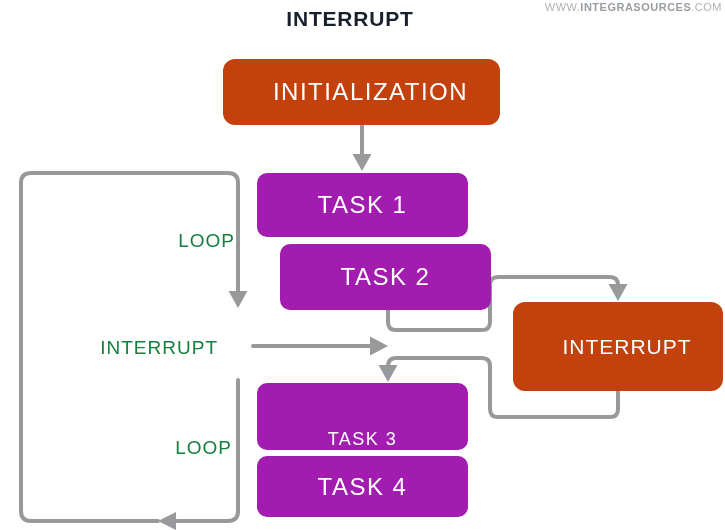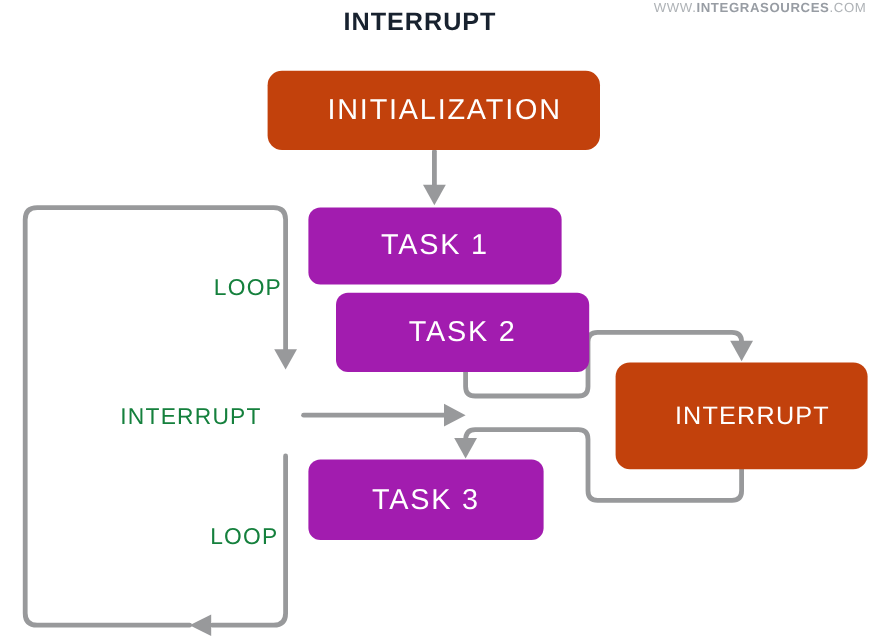--- a/index.html
+++ b/index.html
@@ -40,21 +40,21 @@
     color: #ffffff;
     text-align: center;
     letter-spacing: 1.5px;
     border-radius: 12px;
   }
   .node.dark  { background: #c2410c; padding-left: 18px; }
   .node.light { background: #a21caf; border-radius: 10px; }
   .node-init    { left: 223px; top:  59px; width: 277px; height: 66px; font-size: 24px; }
   .node-task1   { left: 257px; top: 173px; width: 211px; height: 64px; font-size: 24px; }
   .node-task2   { left: 257px; top: 244px; width: 211px; height: 66px; font-size: 24px; margin-left: 23px; }
-  .node-task3   { left: 257px; top: 383px; width: 196px; height: 67px; font-size: 24px; }
+  .node-task3   { left: 257px; top: 383px; width: 211px; height: 67px; font-size: 18px; justify-content: flex-end; }
   .node-task4   { left: 257px; top: 456px; width: 211px; height: 61px; font-size: 24px; }
   .node-handler { left: 513px; top: 302px; width: 210px; height: 89px; font-size: 21px; line-height: 25px; letter-spacing: 1px; }
   .annotation {
     position: absolute;
     font-size: 19px;
     letter-spacing: 1px;
     color: #15803d;
     text-align: right;
     white-space: nowrap;
     line-height: 19px;
@@ -104,18 +104,21 @@
   </div>
 
   <div class="node dark node-handler">
     <span>INTERRUPT</span>
   </div>
 
   <div class="node light node-task3">
     <span>TASK 3</span>
   </div>
 
+  <div class="node light node-task4">
+    <span>TASK 4</span>
+  </div>
 
   <div class="annotation ann-loop-top">LOOP</div>
   <div class="annotation ann-loop-bottom">LOOP</div>
   <div class="annotation ann-interrupt">INTERRUPT</div>
 
 </div>
 
 </body></html>

